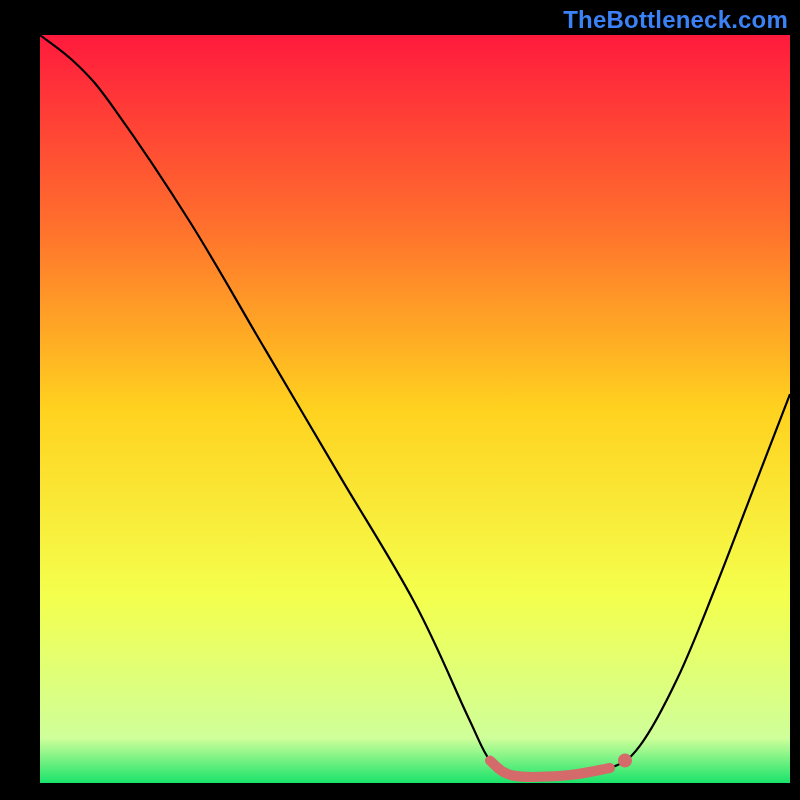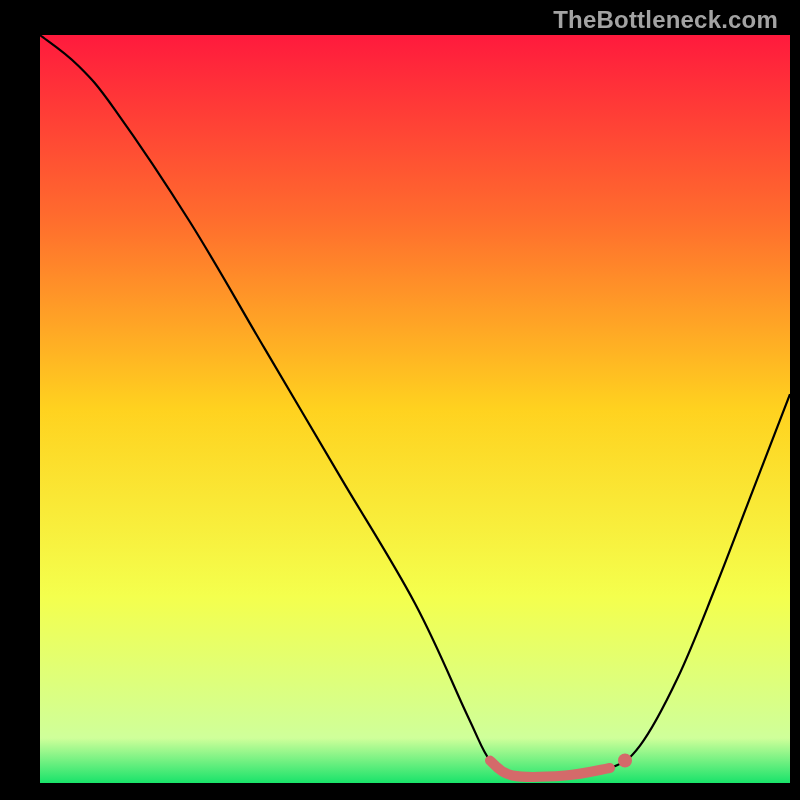--- a/index.html
+++ b/index.html
@@ -13,22 +13,22 @@
   }
   .frame {
     position: relative;
     width: 800px;
     height: 800px;
     background: #000;
   }
   .watermark {
     position: absolute;
     top: 6px;
-    right: 22px;
-    color: #a3a3a3;
+    right: 12px;
+    color: #3b82f6;
     font-size: 24px;
     font-weight: 600;
     letter-spacing: 0.2px;
   }
   svg {
     position: absolute;
     left: 0;
     top: 0;
   }
 </style>

